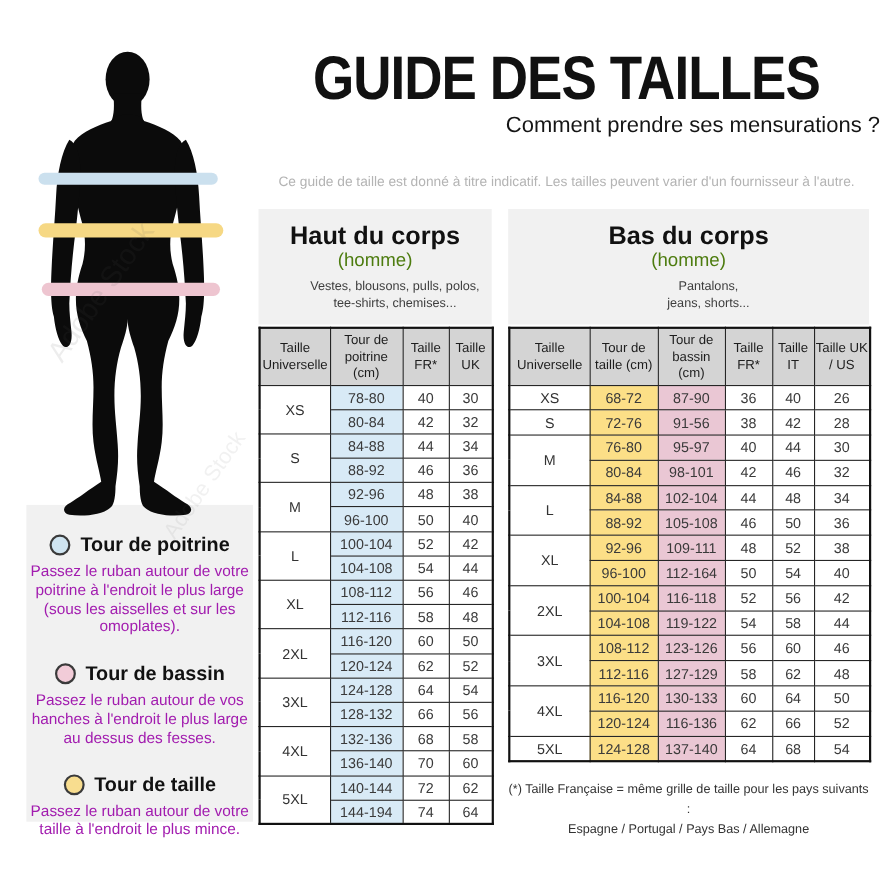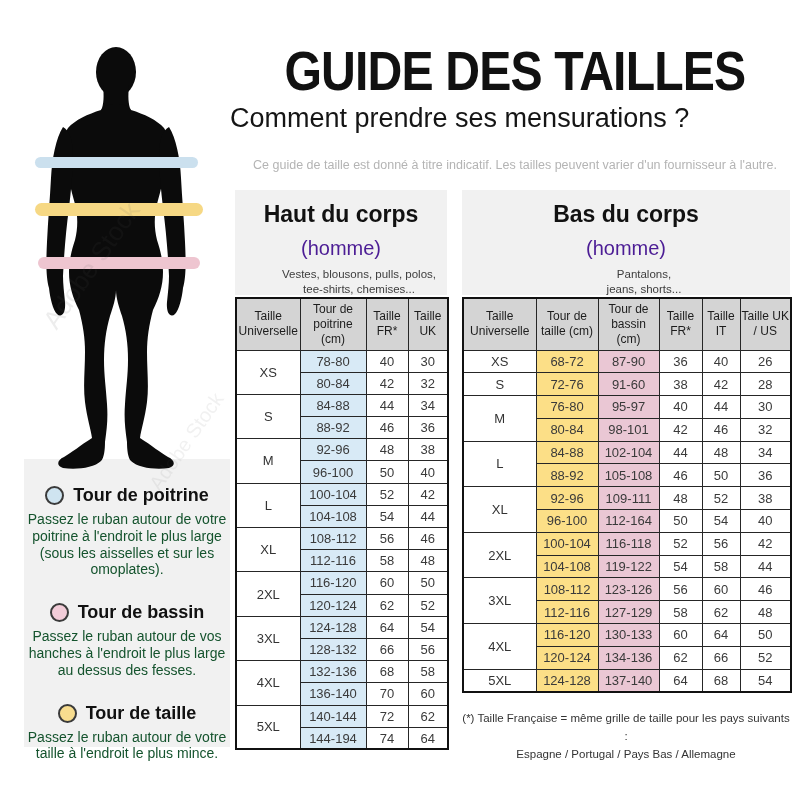--- a/index.html
+++ b/index.html
@@ -17,38 +17,38 @@
   .band-hips  { left:38px; top:257px; width:162px; height:12px; }
   .watermark { position:absolute; z-index:4; color:#555; opacity:0.10; font-size:26px;
                white-space:nowrap; pointer-events:none; }
   .wm1 { left:18px; top:250px; transform:rotate(-55deg); }
   .wm2 { left:130px; top:430px; transform:rotate(-55deg); font-size:20px; opacity:0.08; }
 
   .legend-item { margin-bottom:24px; }
   .legend-head { display:flex; align-items:center; justify-content:center; gap:9px; margin-bottom:5px; }
   .legend-dot { width:19px; height:19px; border-radius:50%; border:2px solid #3a3a3a; flex:0 0 auto; }
   .legend-title { font-size:18px; font-weight:bold; color:#111; }
-  .legend-text { font-size:14px; line-height:1.2; color:#14532d; padding:0 2px; }
+  .legend-text { font-size:14px; line-height:1.2; color:#a21caf; padding:0 2px; }
 
   
   .main-title { position:absolute; left:230px; right:0; top:38px; text-align:center; }
   .main-title span { display:inline-block; font-size:56px; font-weight:800; letter-spacing:-1px;
                      color:#111; transform:scaleX(0.86); transform-origin:center; white-space:nowrap; }
-  .sub-title { position:absolute; left:230px; right:0; top:103px; text-align:left;
-               font-size:27px; font-weight:400; color:#151515; }
+  .sub-title { position:absolute; left:230px; right:0; top:103px; text-align:right;
+               font-size:20px; font-weight:400; color:#151515; }
   .disclaimer { position:absolute; left:230px; right:0; top:158px; text-align:center;
                 font-size:12.5px; color:#b4b4b4; }
 
   
   .tbl-block { position:absolute;border-radius:10px; }
   .upper-block { left:235px; top:190px; width:212px; }
   .lower-block { left:462px; top:190px; width:328px; }
   .tbl-head { background:var(--gray-panel); height:105px; text-align:center; padding-top:13px; }
   .tbl-title { font-size:23px; font-weight:800; color:#111; line-height:1.0; }
-  .tbl-homme { font-size:20px; color:#4c1d95; margin-top:11px; }
+  .tbl-homme { font-size:17px; color:#4d7c0f; margin-top:1px; }
   .tbl-desc { font-size:11.5px; color:#3d3d3d; line-height:1.3; margin:7px auto 0;padding-left:36px; }
   .lower-block .tbl-desc { max-width:120px; }
 
   table { border-collapse:collapse; table-layout:fixed; margin-top:2px; width:100%;
           border:2px solid #111; }
   th, td { border:1px solid #262626; text-align:center; vertical-align:middle; padding:0; }
   th { background:var(--header-bg); font-weight:400; font-size:12px; color:#1d1d1d;
        height:52px; line-height:1.25; }
   .upper-block td { height:22.2px; }
   .lower-block td { height:22.8px; }
@@ -283,21 +283,21 @@
             <td rowspan="1" class="size-cell">XS</td>
             <td class="c-yellow">68-72</td>
             <td class="c-pink">87-90</td>
             <td>36</td>
             <td>40</td>
             <td>26</td>
           </tr>
           <tr>
             <td rowspan="1" class="size-cell">S</td>
             <td class="c-yellow">72-76</td>
-            <td class="c-pink">91-60</td>
+            <td class="c-pink">91-56</td>
             <td>38</td>
             <td>42</td>
             <td>28</td>
           </tr>
           <tr>
             <td rowspan="2" class="size-cell">M</td>
             <td class="c-yellow">76-80</td>
             <td class="c-pink">95-97</td>
             <td>40</td>
             <td>44</td>
@@ -373,21 +373,21 @@
           <tr>
             <td rowspan="2" class="size-cell">4XL</td>
             <td class="c-yellow">116-120</td>
             <td class="c-pink">130-133</td>
             <td>60</td>
             <td>64</td>
             <td>50</td>
           </tr>
           <tr>
             <td class="c-yellow">120-124</td>
-            <td class="c-pink">134-136</td>
+            <td class="c-pink">116-136</td>
             <td>62</td>
             <td>66</td>
             <td>52</td>
           </tr>
           <tr>
             <td rowspan="1" class="size-cell">5XL</td>
             <td class="c-yellow">124-128</td>
             <td class="c-pink">137-140</td>
             <td>64</td>
             <td>68</td>

